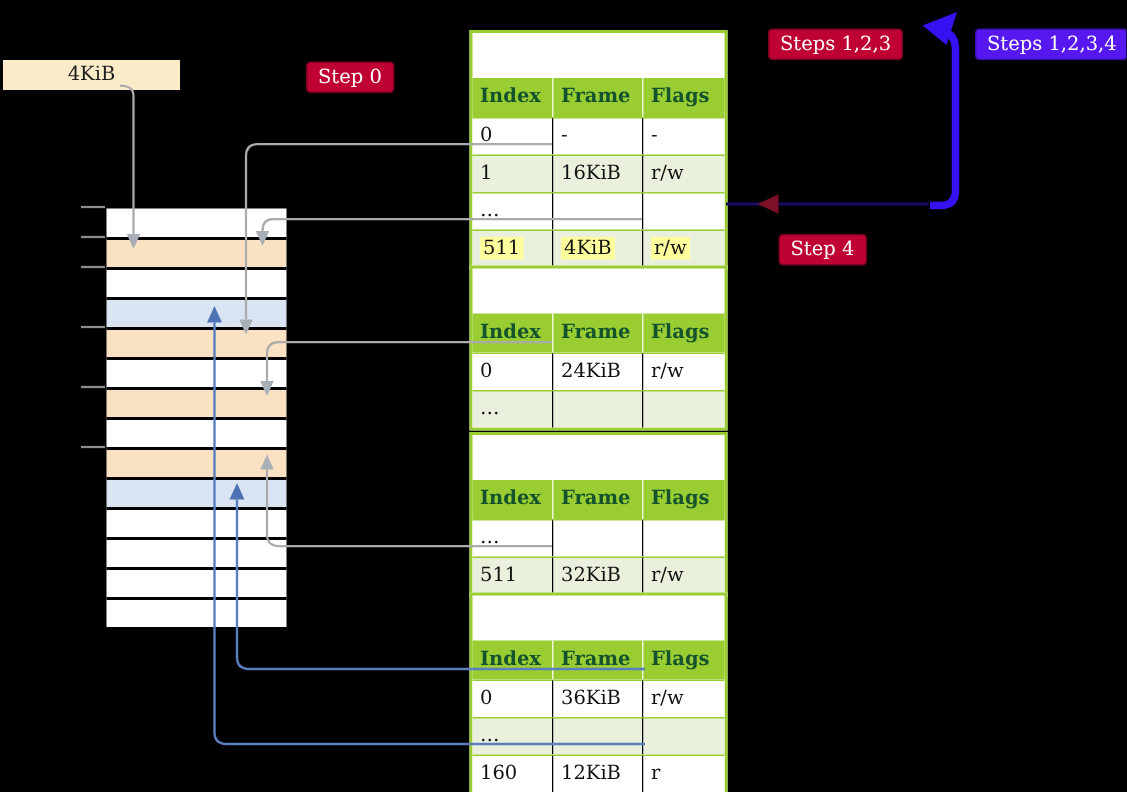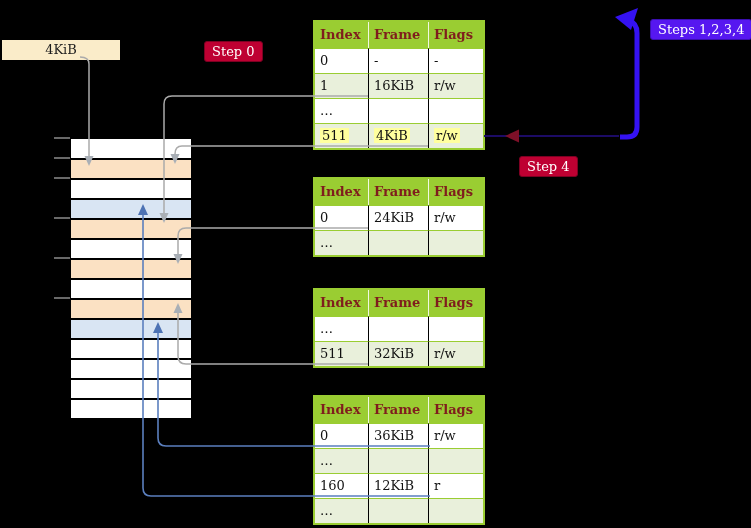--- a/index.html
+++ b/index.html
@@ -24,22 +24,22 @@
   .badge.red{background:var(--badge-red);border:1px solid var(--badge-red-border);}
   .badge.violet{background:var(--badge-violet);border:1px solid var(--badge-violet-border);}
   #badge-step0{left:204px;top:41px;}
   #badge-steps123{left:512px;top:19px;}
   #badge-steps1234{left:650px;top:19px;}
   #badge-step4{left:519px;top:156px;text-align:right;}
 
   
   .pt{position:absolute;z-index:2;display:grid;grid-template-columns:54px 60px 54px;
     border:2px solid var(--header-green);background:#fff;font-size:13px;color:#111;}
-  .pt .h{background:var(--header-green);color:#7f1d1d;font-weight:bold;height:26px;line-height:26px;
-    padding-left:5px;border-right:1px solid rgba(255,255,255,.85);box-sizing:border-box;font-size:13px;}
+  .pt .h{background:var(--header-green);color:#14532d;font-weight:bold;height:26px;line-height:26px;
+    padding-left:5px;border-right:1px solid rgba(255,255,255,.85);box-sizing:border-box;font-size:13px;margin-top:30px;}
   .pt .h.last{border-right:none;}
   .pt .c{height:25px;line-height:24px;padding-left:5px;border-top:1px solid var(--header-green);
     border-right:1px solid #000;box-sizing:border-box;background:#fff;}
   .pt .c.last{border-right:none;}
   .pt .c.alt{background:var(--row-green);}
   .pt .hl{background:#FFFF9E;padding:0 2px;}
   #table-0{left:313px;top:20px;}
   #table-1{left:313px;top:177px;}
   #table-2{left:313px;top:288px;}
   #table-3{left:313px;top:395px;}
@@ -74,20 +74,21 @@
       <div class="mem-row mem-white"></div>
       <div class="mem-row mem-wheat"></div>
       <div class="mem-row mem-blue"></div>
       <div class="mem-row mem-white"></div>
       <div class="mem-row mem-white"></div>
       <div class="mem-row mem-white"></div>
       <div class="mem-row mem-white"></div>
     </div>
 
   <div id="badge-step0" class="badge red">Step 0</div>
+  <div id="badge-steps123" class="badge red">Steps 1,2,3</div>
   <div id="badge-steps1234" class="badge violet">Steps 1,2,3,4</div>
   <div id="badge-step4" class="badge red">Step 4</div>
 
   <div id="table-0" class="pt">
       <div class="h">Index</div>
       <div class="h">Frame</div>
       <div class="h last">Flags</div>
       <div class="c"><span>0</span></div>
       <div class="c"><span>-</span></div>
       <div class="c last"><span>-</span></div>

